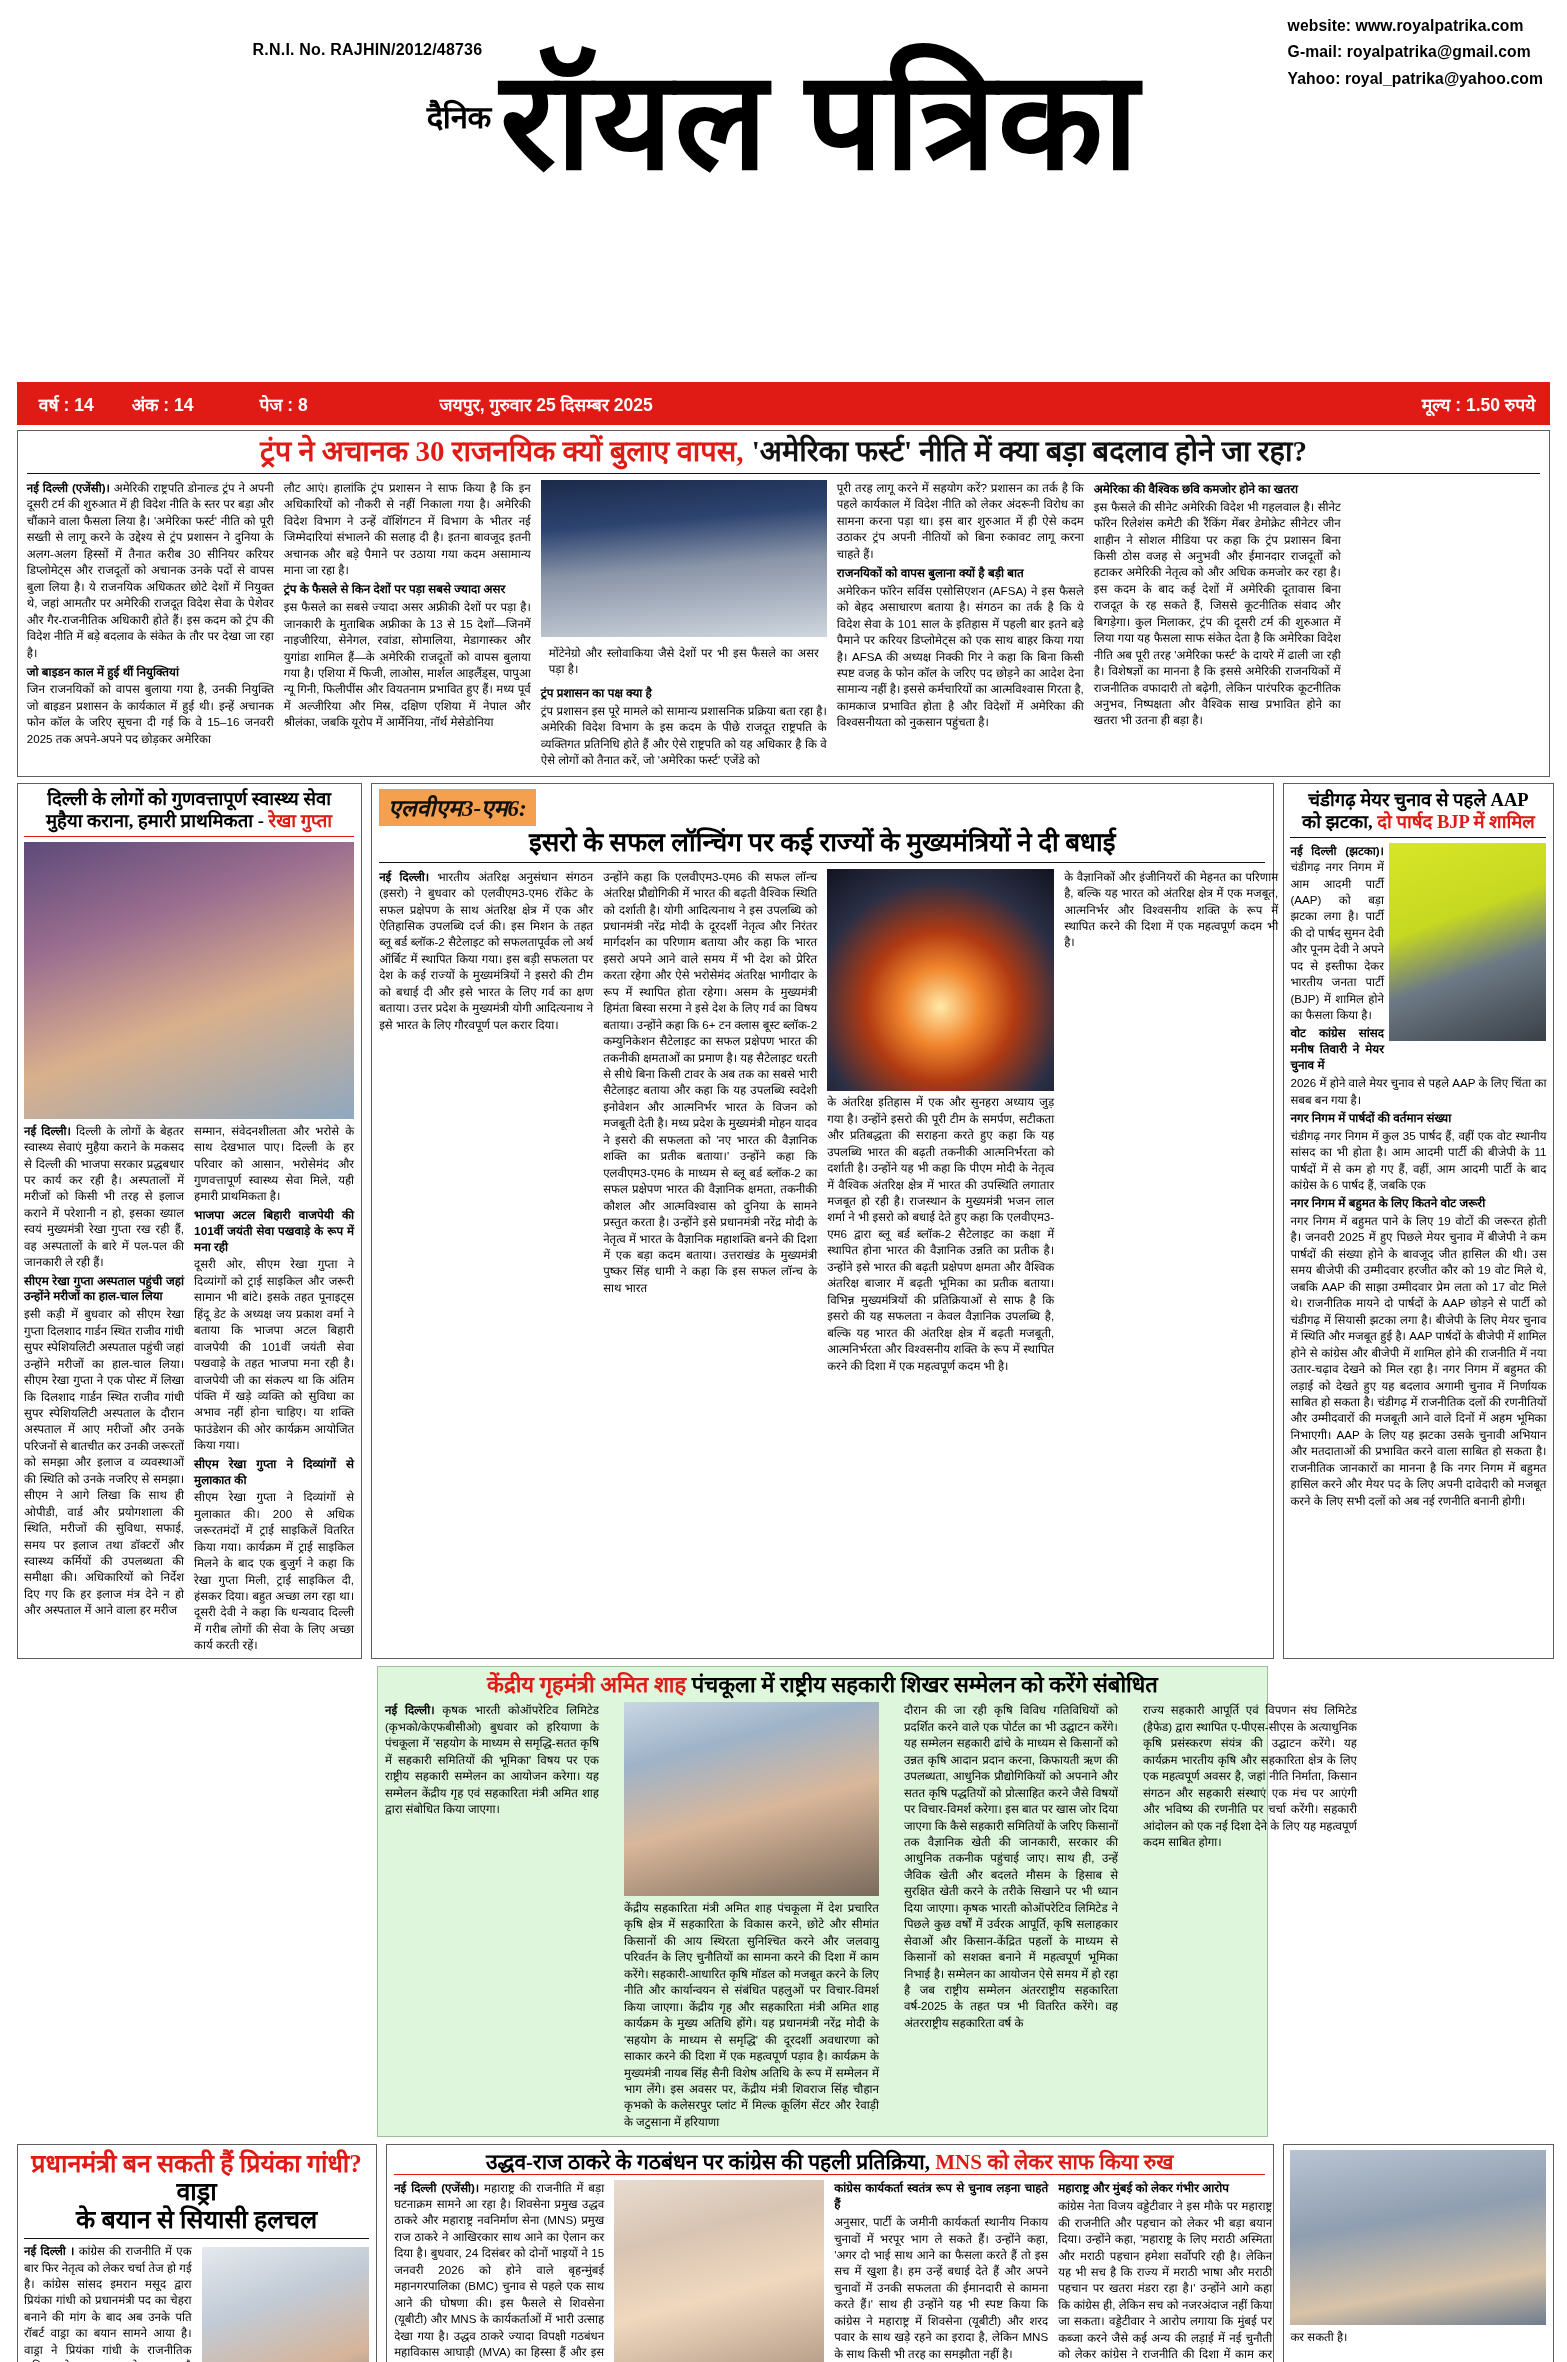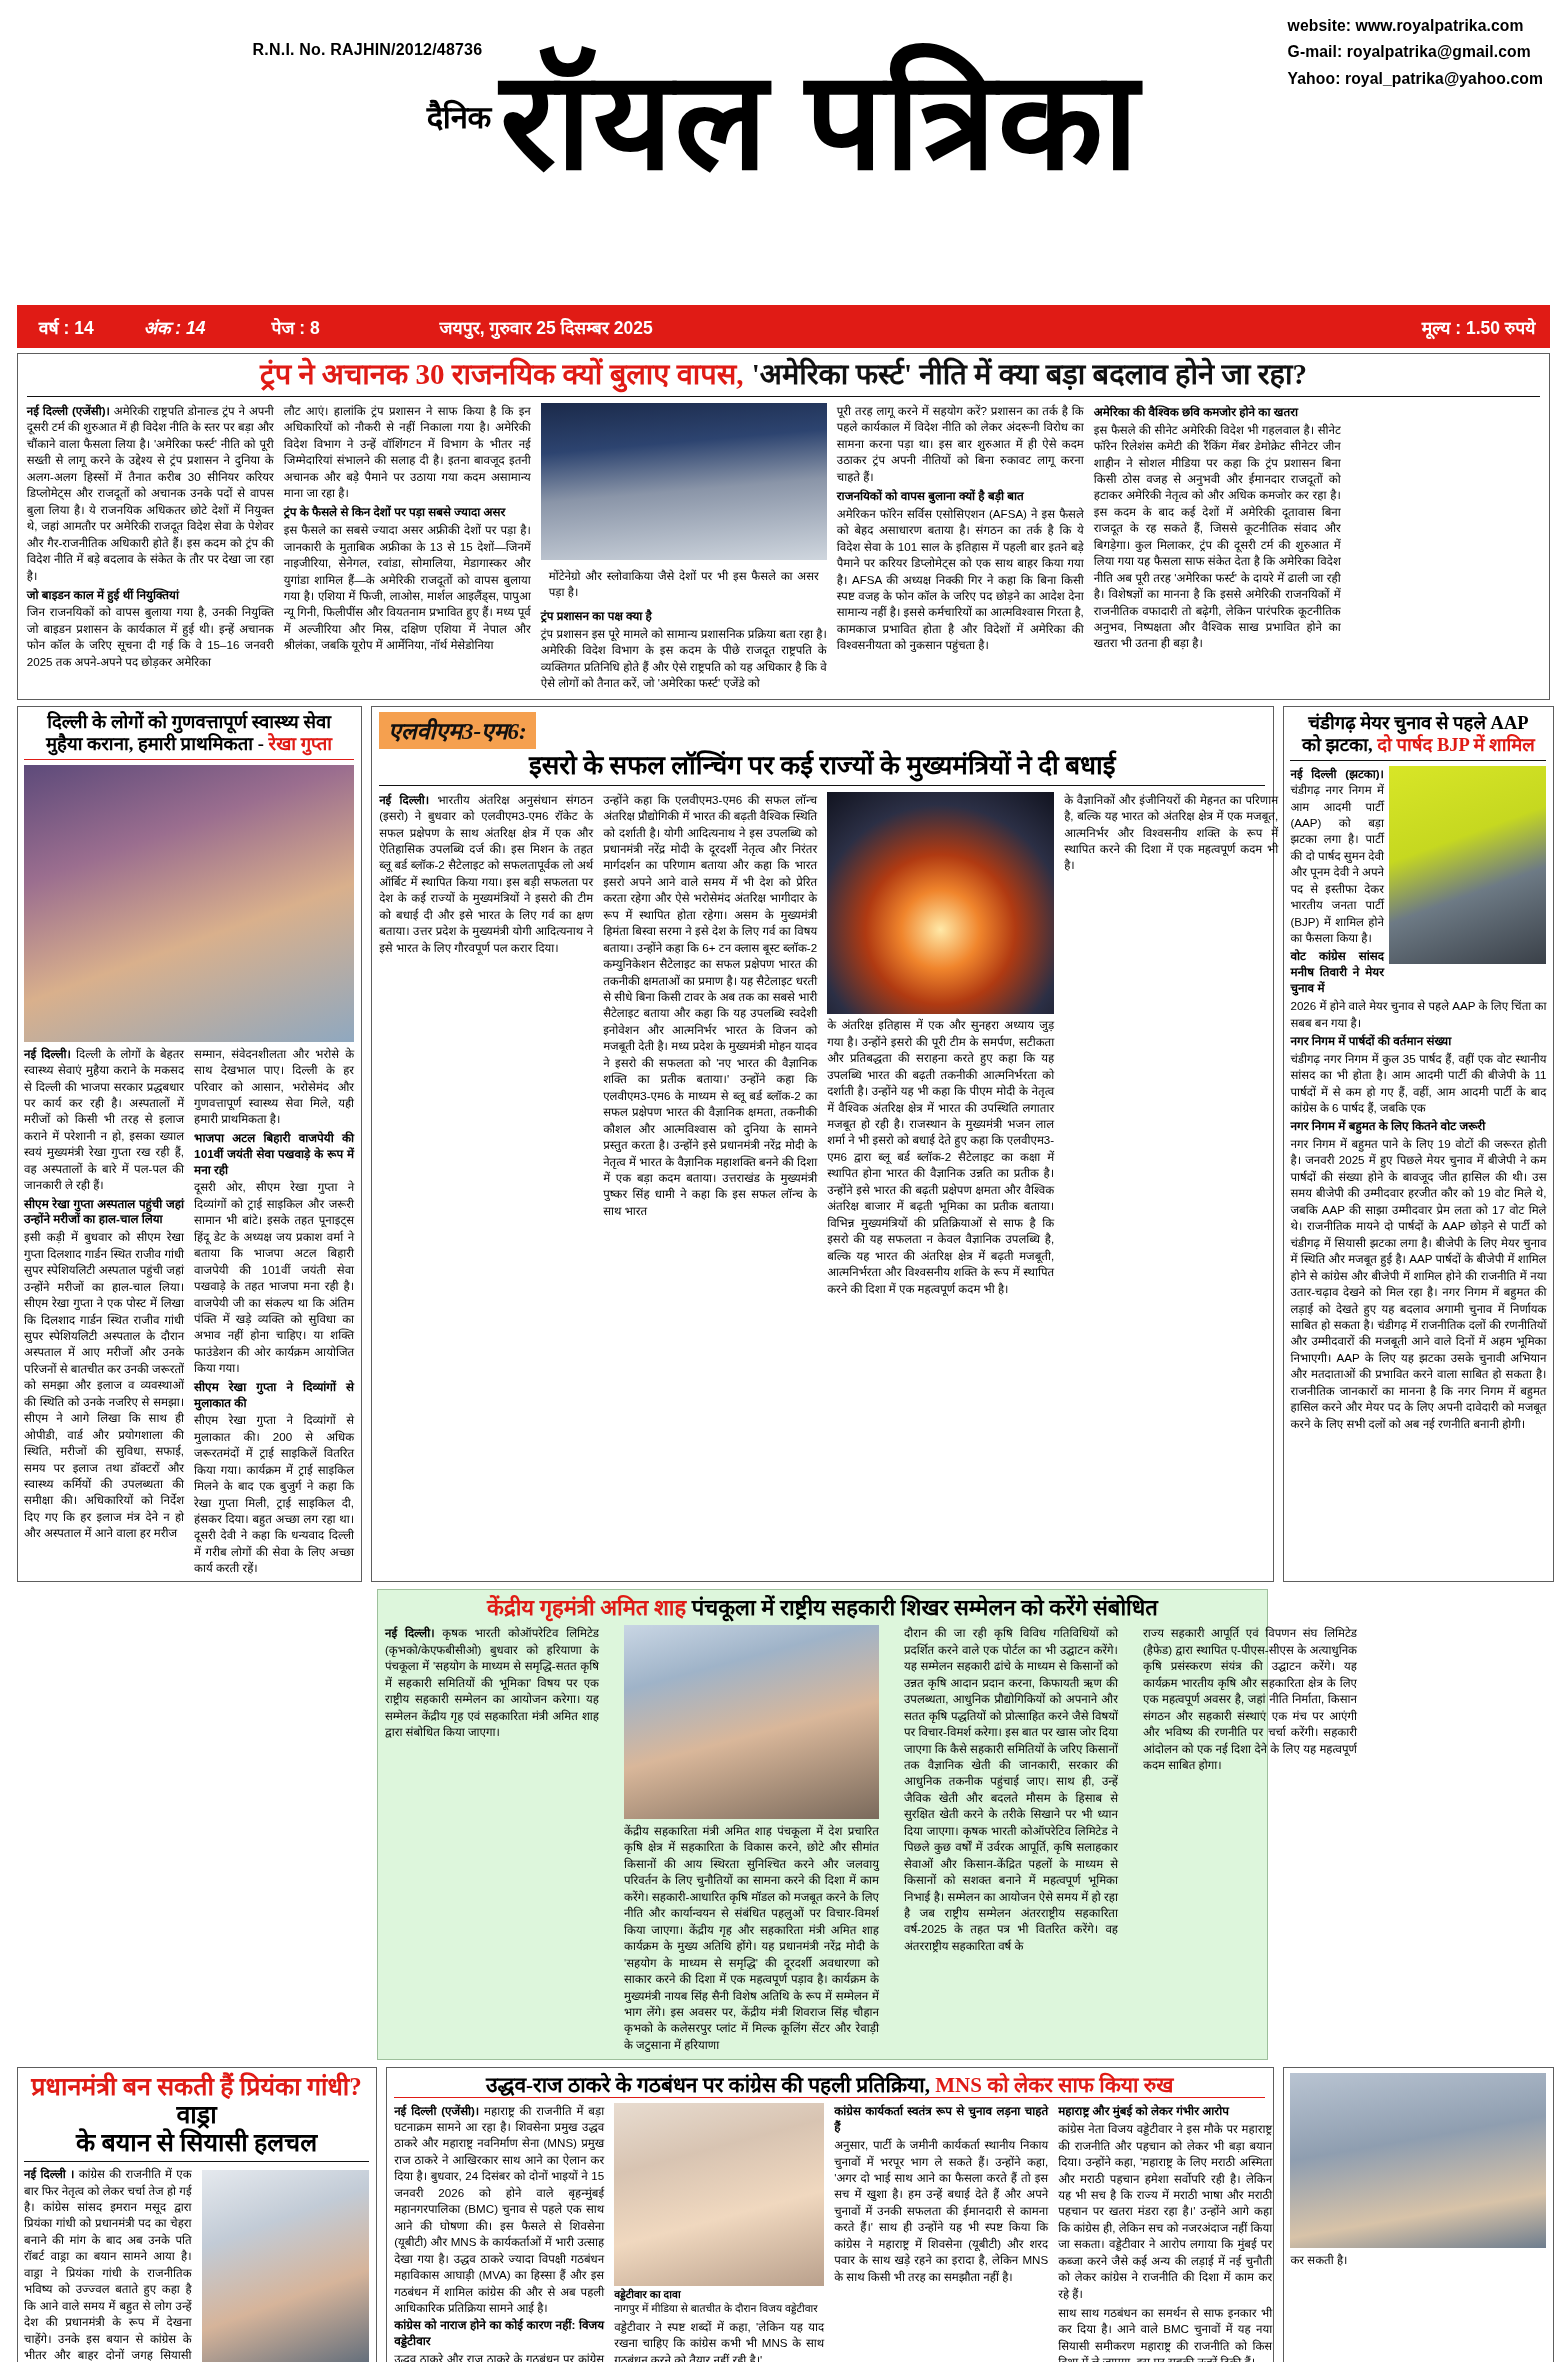--- a/index.html
+++ b/index.html
@@ -12,21 +12,21 @@
     width: 1567px;
     height: 2363px;
     font-family: "Liberation Sans", "DejaVu Sans", sans-serif;
     color: #000;
     position: relative;
     overflow: hidden;
   }
   .page { width: 1567px; padding: 0 16.6px; position: relative; }
 
   
-  .masthead { position: relative; height: 305px; }
+  .masthead { position: relative; height: 382px; }
   .contact-block {
     position: absolute; right: 7.4px; top: 13px;
     text-align: left; font-size: 15.7px; font-weight: bold;
     line-height: 1.68; letter-spacing: 0.1px;
   }
   .rni {
     position: absolute; left: 236px; top: 41px;
     font-size: 16px; font-weight: bold; letter-spacing: 0.2px;
   }
   .logo-wrap {
@@ -47,21 +47,21 @@
   
   .infobar {
     background: #e01b15; color: #fff;
     height: 43px; display: flex; align-items: center;
     font-size: 17.5px; font-weight: bold;
     padding: 0 13px; position: relative;
     margin-bottom: 4.6px;
   }
   .infobar .seg { white-space: nowrap; }
   .ib-year  { margin-left: 9.2px; }
-  .ib-issue { margin-left: 50px; font-style: italic; }
+  .ib-issue { margin-left: 38px; }
   .ib-pages { margin-left: 66px; }
   .ib-place { position:absolute; left: 423px; }
   .ib-price { position: absolute; right: 15px; }
 
   
   .boxed { border: 0.9px solid #5d5d5d; }
   .hl-red {
     color: #e01b15; font-weight: bold;
     font-family: "Liberation Serif","DejaVu Serif",serif;
   }

